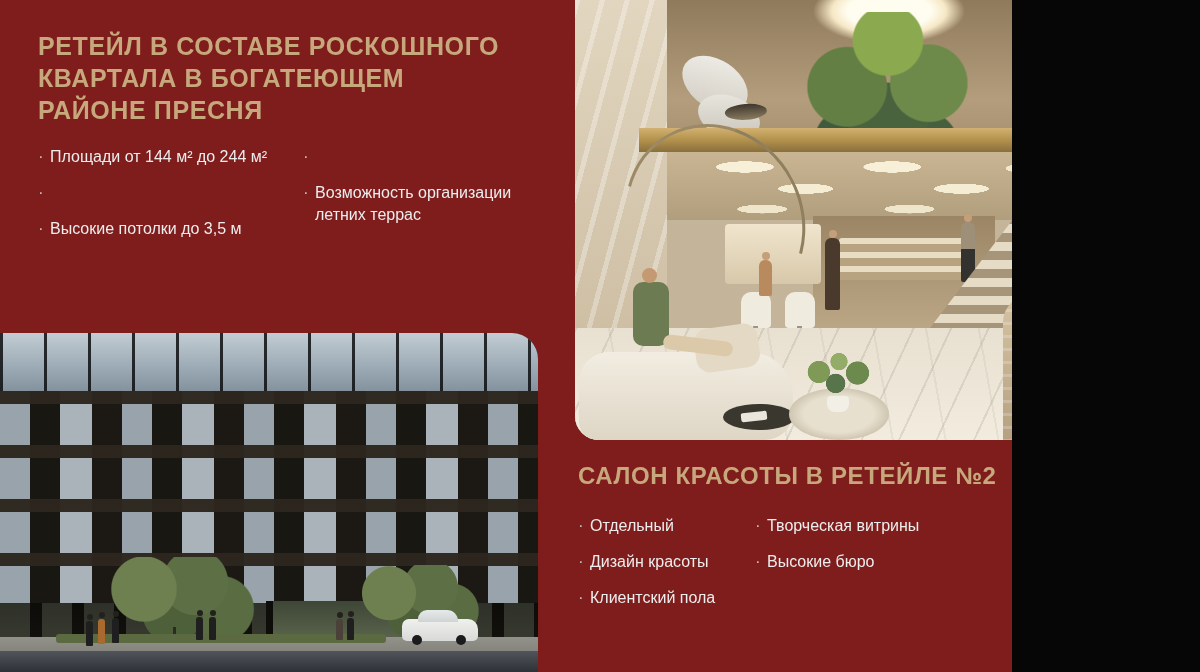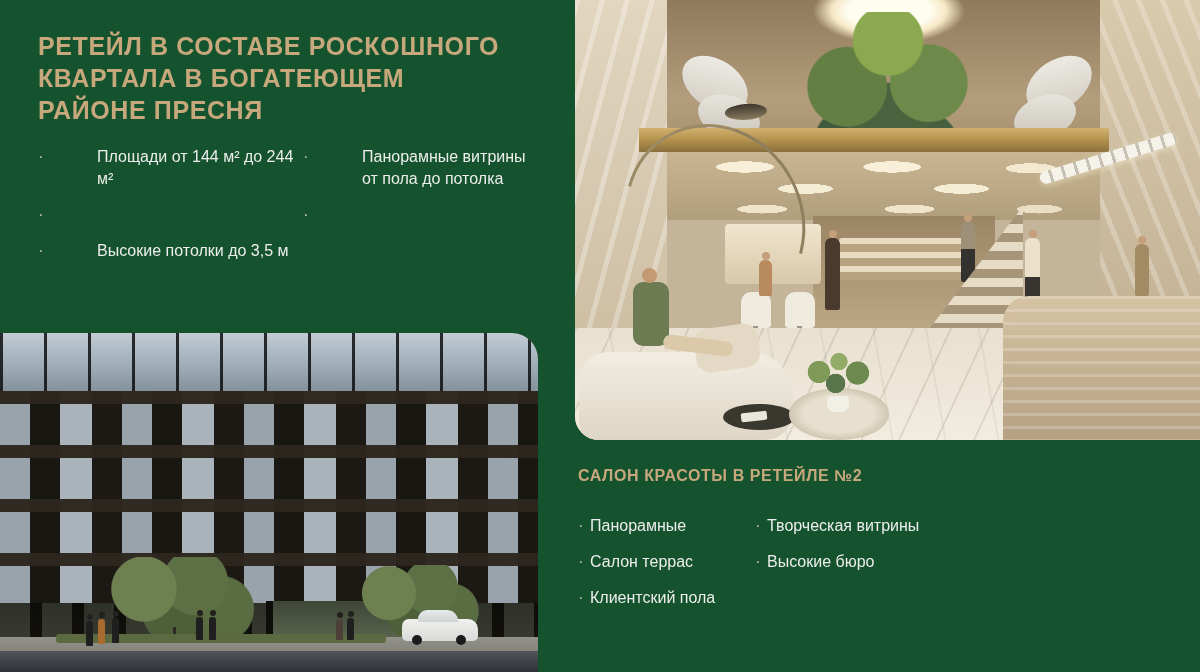--- a/index.html
+++ b/index.html
@@ -1,37 +1,37 @@
 <!DOCTYPE html>
 <html lang="ru"><head>
 <meta charset="utf-8">
 <style>
   html,body{margin:0;padding:0;}
   body{
     width:1200px;height:672px;background:#060606;overflow:hidden;
     font-family:"Liberation Sans","DejaVu Sans",sans-serif;
     -webkit-font-smoothing:antialiased;
   }
-  .slide{position:relative;width:1200px;height:672px;background:#14532d;overflow:hidden;}
-  .pre{white-space:pre-line;margin-left:47px;}
+  .slide{position:relative;width:1012px;height:672px;background:#7f1d1d;overflow:hidden;}
+  .pre{white-space:pre-line;}
 
   
   .retail{position:absolute;left:38px;top:30px;width:530px;color:#ededed;}
   .sec-title{
     margin:0;font-size:25px;line-height:32px;font-weight:600;
     letter-spacing:.6px;color:#c7a87c;text-transform:uppercase;
   }
   .features{position:absolute;left:0;top:116px;width:530px;display:flex;}
   .feat-col{list-style:none;margin:0;padding:0;}
   .feat-col.c1{width:265px;flex:0 0 265px;}
   .feat-col.c2{flex:1;}
   .bullet-item{display:flex;margin:0 0 14px 0;font-size:16px;line-height:22px;color:#ededed;}
   .dot{flex:0 0 12px;color:#bdbdbd;font-size:17px;line-height:22px;}
   .salon{position:absolute;left:578px;top:461px;width:622px;color:#ededed;}
-  .salon .sec-title{font-size:16px;line-height:30px;}
+  .salon .sec-title{font-size:24px;line-height:30px;}
   .tenants{position:absolute;left:0;top:54px;display:flex;width:400px;}
   .ten-col{list-style:none;margin:0;padding:0;}
   .ten-col.c1{width:177px;flex:0 0 177px;}
   .ten-col.c2{flex:1;}
   .badge{
     position:absolute;left:394px;top:57px;width:184px;height:85px;
     background:#ab945e;border-radius:14px;display:flex;align-items:center;justify-content:center;
     text-align:center;color:#211a0b;font-size:15px;line-height:21px;font-weight:700;letter-spacing:.8px;
   }
 
@@ -208,25 +208,25 @@
           <span class="dot">·</span>
         </li>
         <li class="bullet-item">
           <span class="dot">·</span>
           <span class="pre">Высокие потолки до 3,5 м</span>
         </li>
       </ul>
       <ul class="feat-col c2">
         <li class="bullet-item">
           <span class="dot">·</span>
-          <span class="pre">Панорамные витрины
-от пола до потолка</span>
-        </li>
-        <li class="bullet-item">
-          <span class="dot">·</span>
+        </li>
+        <li class="bullet-item">
+          <span class="dot">·</span>
+          <span class="pre">Возможность организации
+летних террас</span>
         </li>
       </ul>
     </div>
   </section>
 
   <div class="photo-building">
     <div class="bld-glass"></div>
     <div class="bld-facade"></div>
     <div class="bld-ground"></div>
     <div class="bld-passage"></div>
@@ -277,25 +277,25 @@
     <div class="int-table"></div>
     <div class="int-plant"></div>
   </div>
 
   <section class="salon">
     <h2 class="sec-title">САЛОН КРАСОТЫ В РЕТЕЙЛЕ №2</h2>
     <div class="tenants">
       <ul class="ten-col c1">
         <li class="bullet-item">
           <span class="dot">·</span>
-          <span>Панорамные</span>
-        </li>
-        <li class="bullet-item">
-          <span class="dot">·</span>
-          <span>Салон террас</span>
+          <span>Отдельный</span>
+        </li>
+        <li class="bullet-item">
+          <span class="dot">·</span>
+          <span>Дизайн красоты</span>
         </li>
         <li class="bullet-item">
           <span class="dot">·</span>
           <span>Клиентский пола</span>
         </li>
       </ul>
       <ul class="ten-col c2">
         <li class="bullet-item">
           <span class="dot">·</span>
           <span>Творческая витрины</span>

